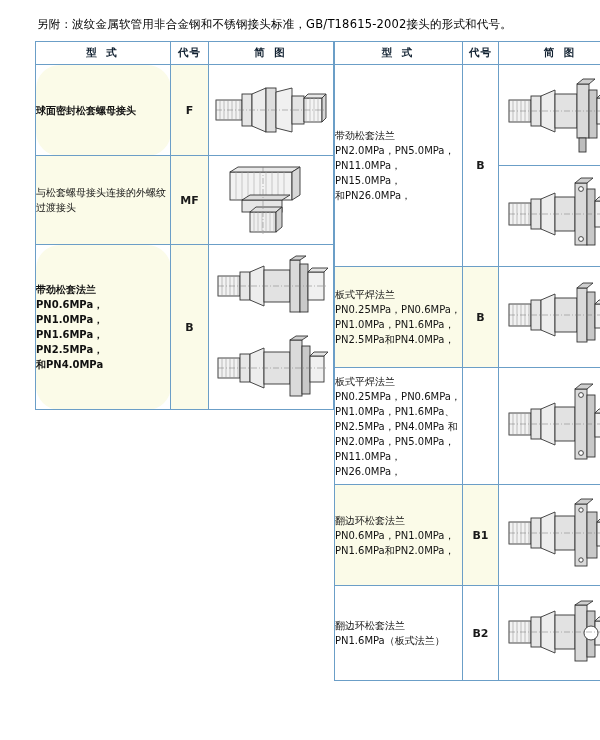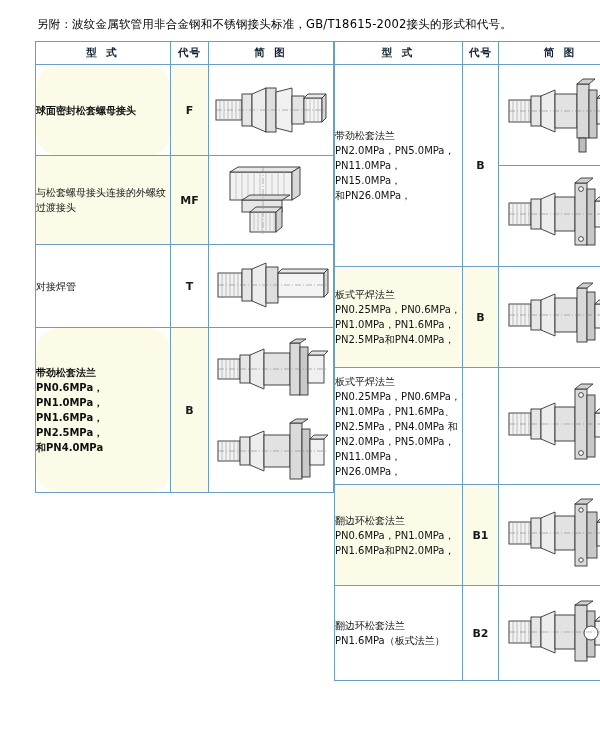--- a/index.html
+++ b/index.html
@@ -151,39 +151,20 @@
               <rect x="36" y="50" width="26" height="20" fill="#efefef"></rect>
               <path d="M36 50 L42 45 L68 45 L62 50 Z" fill="#e0e0e0"></path>
               <path d="M62 50 L68 45 L68 65 L62 70 Z" fill="#d0d0d0"></path>
               <path d="M40 50 L40 70 M44 50 L44 70 M48 50 L48 70 M52 50 L52 70 M56 50 L56 70 M60 50 L60 70" stroke="#aaa" stroke-width="0.6"></path>
               <path d="M49 5 L49 72" stroke="#777" stroke-width="0.5" stroke-dasharray="6 2 1 2"></path>
             </g>
           </svg>
         </td>
       </tr>
 
-      <tr>
-        <td class="cell-text" style="height:82px">对接焊管</td>
-        <td class="cell-code">T</td>
-        <td class="fig">
-          <svg width="118" height="62" viewBox="0 0 118 62">
-            <g fill="none" stroke="#333" stroke-width="0.9">
-              <rect x="6" y="18" width="24" height="24" fill="#f2f2f2"></rect>
-              <path d="M6 18 L6 42 M10 18 L10 42 M14 18 L14 42 M18 18 L18 42 M22 18 L22 42 M26 18 L26 42" stroke="#999" stroke-width="0.6"></path>
-              <rect x="30" y="14" width="10" height="32" fill="#e6e6e6"></rect>
-              <path d="M40 14 L54 8 L54 52 L40 46 Z" fill="#ededed"></path>
-              <rect x="54" y="12" width="12" height="36" fill="#dedede"></rect>
-              <rect x="66" y="18" width="46" height="24" fill="#f4f4f4"></rect>
-              <path d="M66 18 L70 14 L116 14 L112 18 Z" fill="#e8e8e8"></path>
-              <path d="M112 18 L116 14 L116 38 L112 42 Z" fill="#d6d6d6"></path>
-              <path d="M6 30 L116 30" stroke="#777" stroke-width="0.5" stroke-dasharray="6 2 1 2"></path>
-            </g>
-          </svg>
-        </td>
-      </tr>
 
       <tr>
         <td class="cell-text bold tint" style="height:164px; white-space:pre-line">带劲松套法兰
 PN0.6MPa，PN1.0MPa，
 PN1.6MPa，PN2.5MPa，
 和PN4.0MPa</td>
         <td class="cell-code tint">B</td>
         <td class="fig">
           <svg width="118" height="162" viewBox="0 0 118 162">
             <g fill="none" stroke="#333" stroke-width="0.9">

